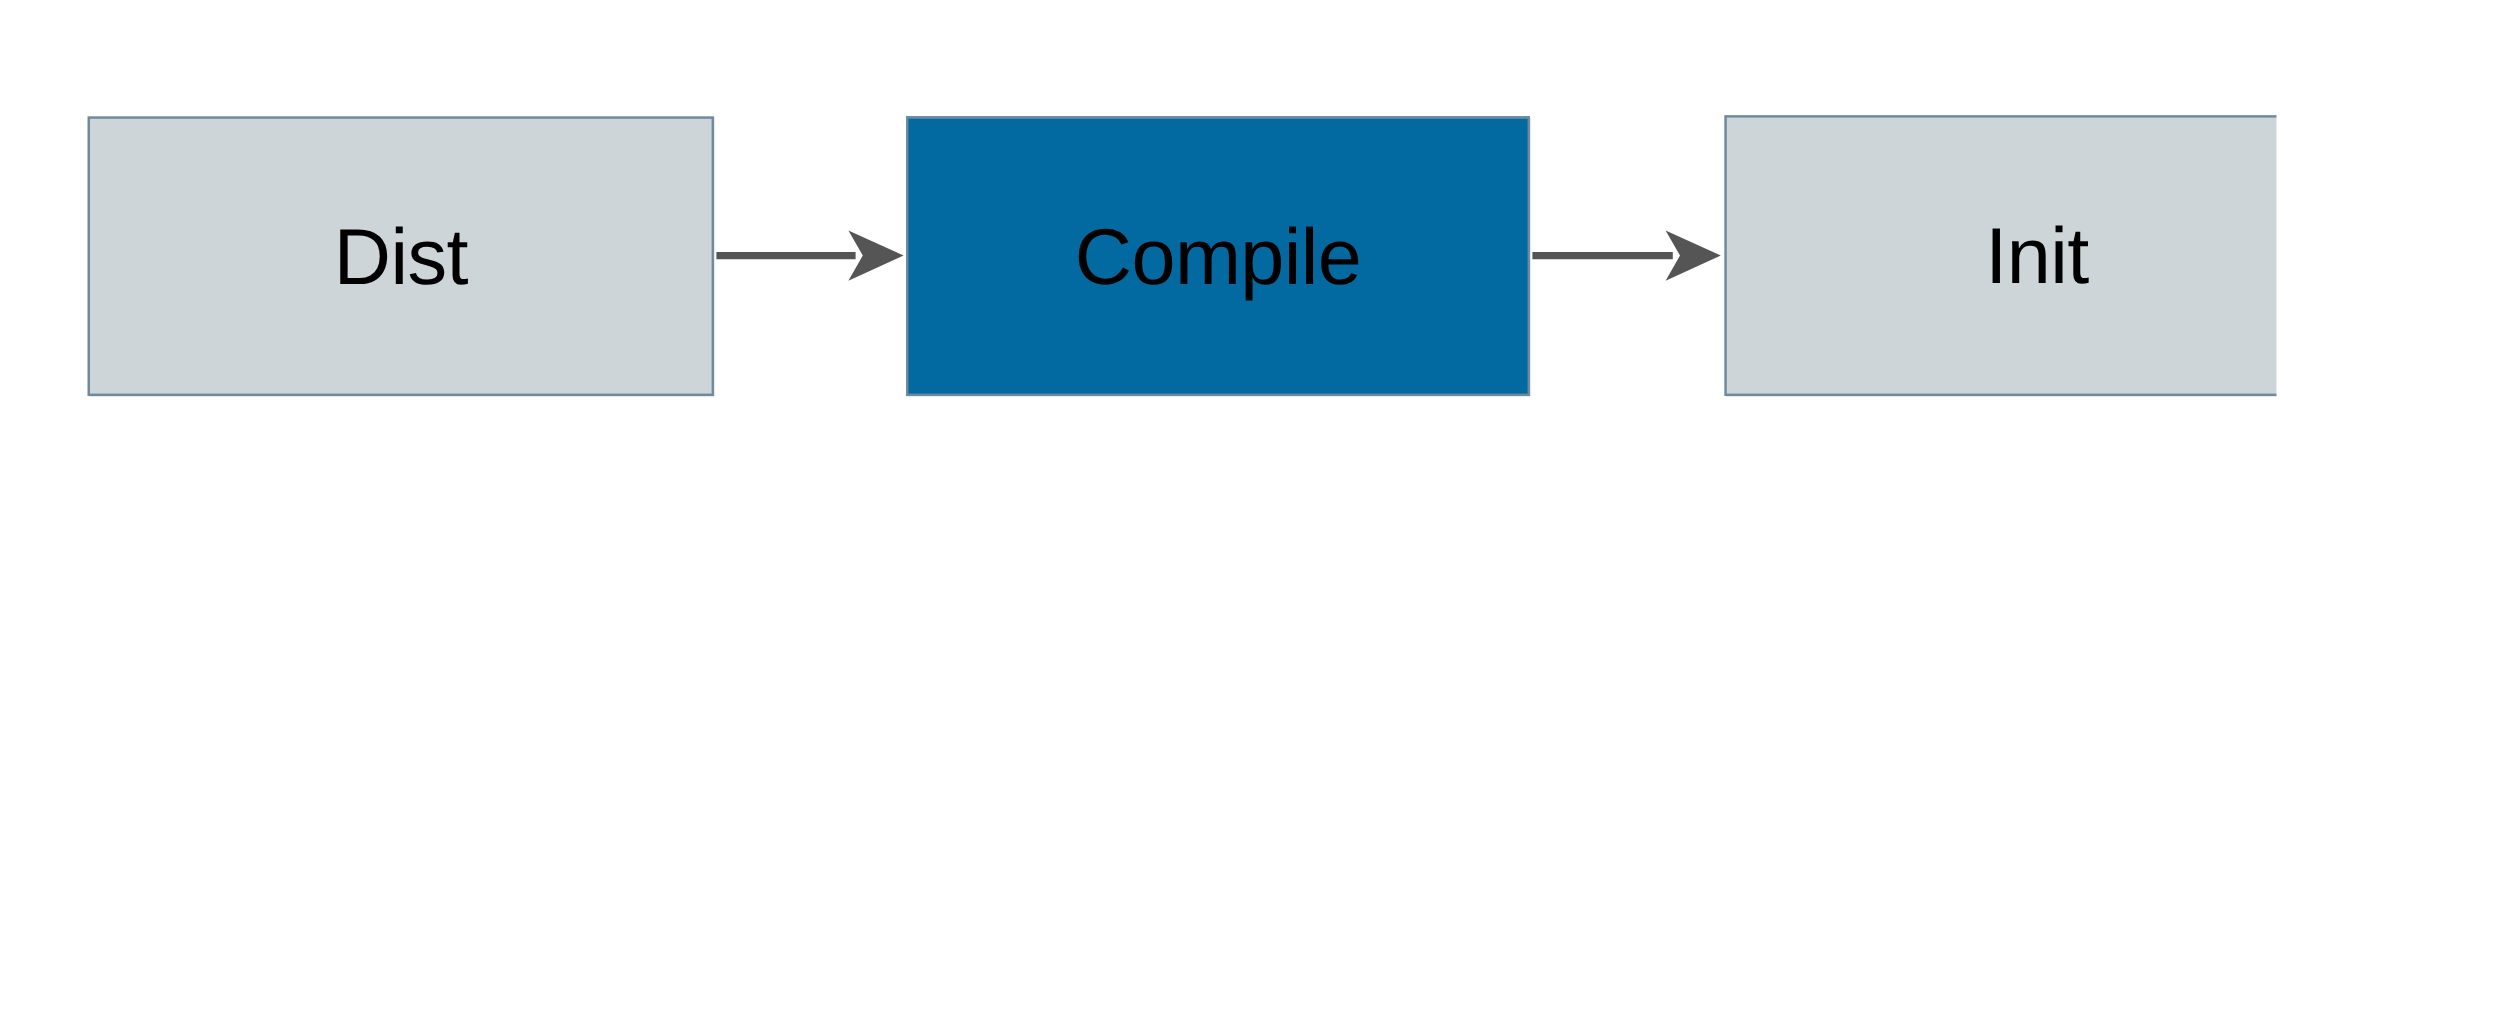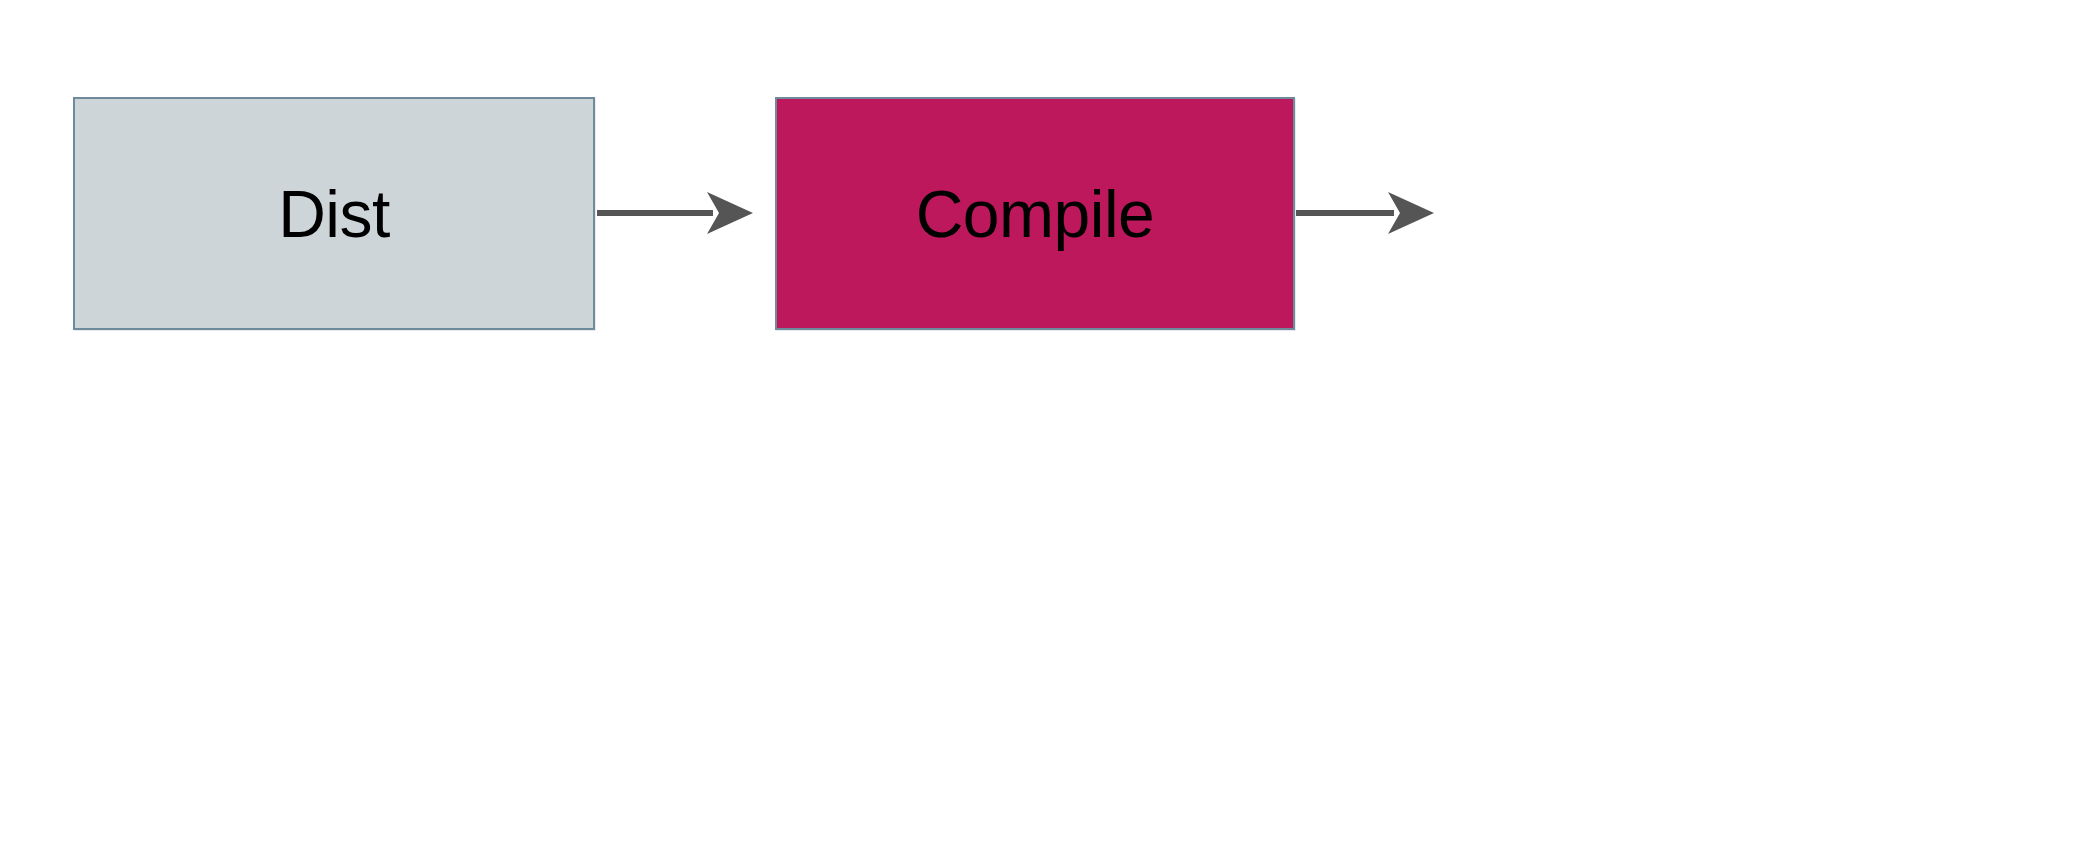--- a/index.html
+++ b/index.html
@@ -67,19 +67,22 @@
         <line class="edge-line" x1="0" y1="30" x2="117" y2="30" stroke="#555555" stroke-width="6"></line>
         <path class="edge-arrowhead" d="M 157 30 L 111 9 L 123 30 L 111 51 Z" fill="#555555"></path>
       </g>
     </svg>
   </div>
 
   <div class="node" id="node-0" style="left: 73px; top: 97px; width: 522px; height: 233px; background: rgb(206, 213, 217); border-color: rgb(110, 138, 156); border-width: 2px; box-shadow: rgb(232, 236, 238) 1px 1px 0px 0px;">
     <span class="node-label" style="color: rgb(0, 0, 0);">Dist</span>
   </div>
 
-  <div class="node" id="node-1" style="left: 755px; top: 97px; width: 520px; height: 233px; background: #be185d; border-color: rgb(110, 138, 156); border-width: 2px; box-shadow: rgb(232, 236, 238) 1px 1px 0px 0px; margin-left: 20px;">
+  <div class="node" id="node-1" style="left: 755px; top: 97px; width: 520px; height: 233px; background: #0369a1; border-color: rgb(110, 138, 156); border-width: 2px; box-shadow: rgb(232, 236, 238) 1px 1px 0px 0px;">
     <span class="node-label" style="color: rgb(0, 0, 0);">Compile</span>
   </div>
 
+  <div class="node" id="node-2" style="left: 1437px; top: 96px; width: 521px; height: 234px; background: rgb(206, 213, 217); border-color: rgb(110, 138, 156); border-width: 2px; box-shadow: rgb(232, 236, 238) 1px 1px 0px 0px;">
+    <span class="node-label" style="color: rgb(0, 0, 0);">Init</span>
+  </div>
 
 
 </div>
 
 </body></html>

